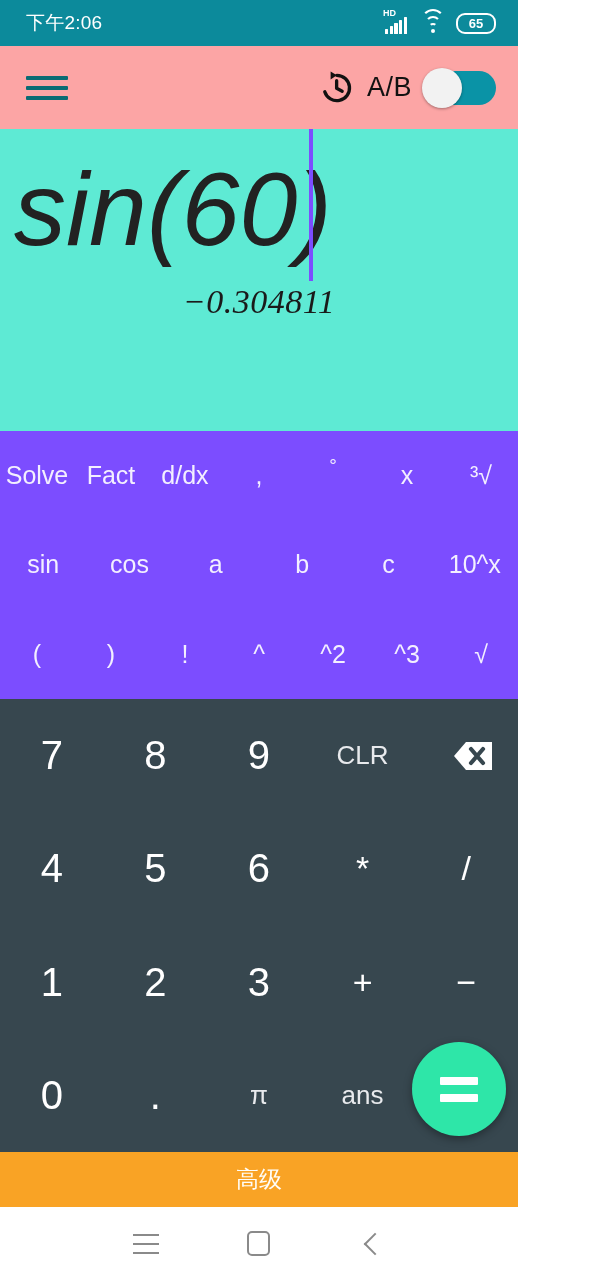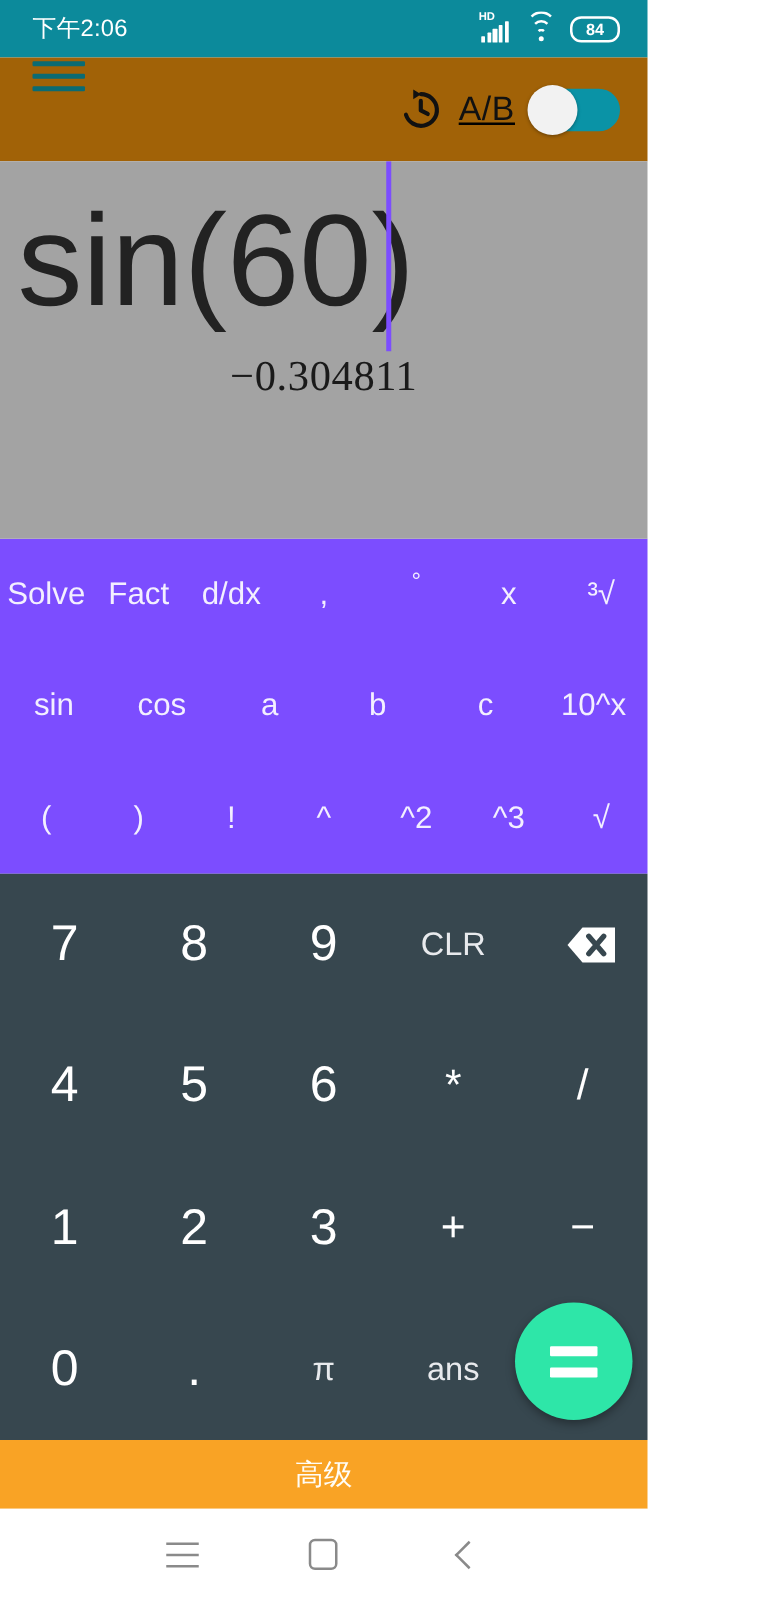--- a/index.html
+++ b/index.html
@@ -54,45 +54,44 @@
   .battery {
     border: 2px solid #ffffff; border-radius: 9px;
     min-width: 40px; height: 21px;
     display:flex; align-items:center; justify-content:center;
     font-size: 13px; font-weight: bold; color:#ffffff; padding: 0 5px;
   }
 
   
   .app-bar {
     height: 83px; flex: 0 0 83px;
-    background: #a16207;
-    display: flex; justify-content: space-between;
+    background: #fca5a5;
+    display: flex; align-items: center; justify-content: space-between;
     padding: 0 22px 0 26px;
-    text-decoration: underline;
   }
   .menu-icon { width: 42px; height: 30px; display:flex; flex-direction:column;
                justify-content:space-between; padding: 3px 0; cursor:pointer; }
   .menu-icon i { display:block; height: 4px; background: #0a6b73; border-radius: 1px; }
   .app-bar-right { display:flex; align-items:center; gap: 12px; }
   .history-icon { width: 38px; height: 38px; position: relative; }
   .ab-label { font-size: 27px; color: #111; letter-spacing: .5px; }
   .toggle {
     width: 72px; height: 34px; background: #0a93a6; border-radius: 17px;
     position: relative; cursor: pointer;
   }
   .toggle .knob {
     position:absolute; top:-3px; left:-2px; width: 40px; height: 40px;
     background:#f2f2f2; border-radius:50%;
     box-shadow: 0 1px 3px rgba(0,0,0,.35);
   }
 
   
   .display {
-    background: #a3a3a3; flex: 0 0 302px;
-    position: relative; overflow: hidden;
+    background: #5eead4; flex: 0 0 302px;
+    position: relative; overflow: hidden; font-style: italic;
   }
   .expr {
     font-size: 104px; color: #222; line-height: 1;
     padding: 28px 0 0 14px; white-space: nowrap;
     display: flex; align-items: baseline;
   }
   .caret {
     display: inline-block; width: 4px; height: 152px;
     background: #7C4DFF; position:absolute; left: 309px; top: 0px;
   }
@@ -171,21 +170,21 @@
             <i></i>
         </span>
       </div>
       <div class="wifi">
         <span class="w1"></span>
           <span class="w2"></span>
           <span class="w3"></span>
           <span class="dot"></span>
       </div>
       <div class="battery">
-        <span>84</span>
+        <span>65</span>
       </div>
     </div>
   </div>
 
   <div class="app-bar">
     <div class="menu-icon">
       <i></i>
         <i></i>
         <i></i>
     </div>

